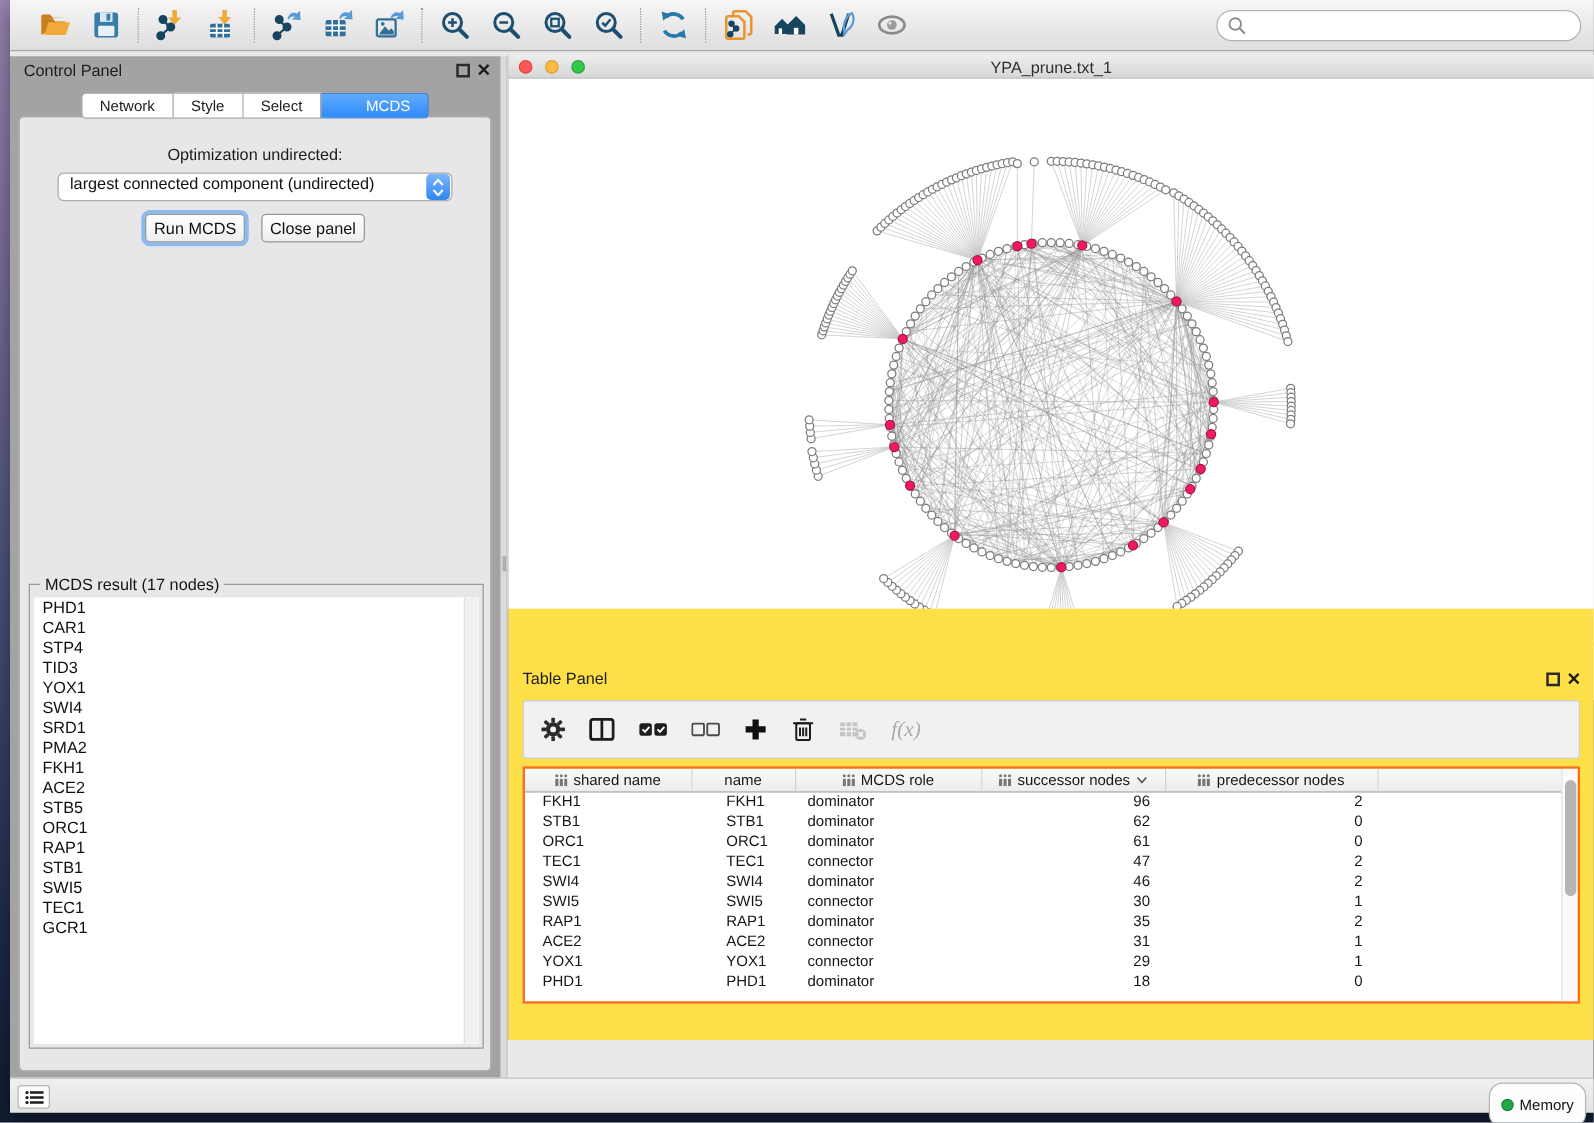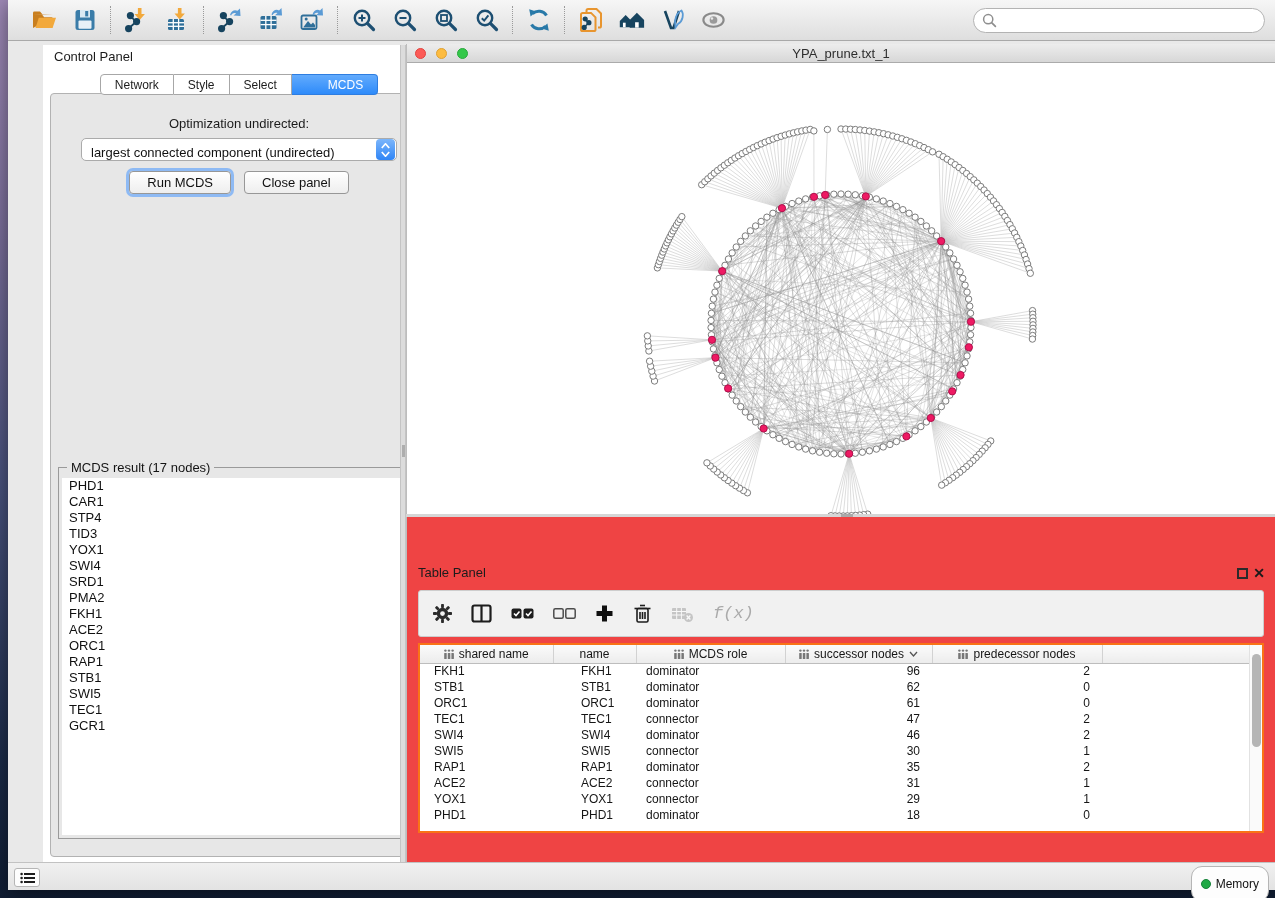--- a/index.html
+++ b/index.html
@@ -14,45 +14,45 @@
            background:linear-gradient(#f6f6f6,#dedede);border-bottom:1px solid #a9a9a9;padding:0 10px;}
   .tb-group{display:flex;align-items:center;gap:14px;padding:0 12px;}
   .tb-sep{width:1px;height:28px;border-left:1px dotted #9a9a9a;}
   .tb-btn{width:27px;height:27px;display:flex;align-items:center;justify-content:center;cursor:pointer;}
   .search-wrap{margin-left:auto;position:relative;}
   .search-input{width:292px;height:25px;border:1px solid #b3b3b3;border-radius:13px;background:#fff;
                 padding:0 10px 0 28px;font-size:13px;color:#333;outline:none;}
   .search-glass{position:absolute;left:9px;top:5px;}
 
   
-  .control-panel{position:absolute;left:0;top:45px;width:392px;height:817px;background:#ffffff;margin-left:35px;}
+  .control-panel{position:absolute;left:0;top:45px;width:392px;height:817px;background:#a3a3a3;}
   .cp-head{position:absolute;left:0;top:0;width:100%;height:24px;}
   .cp-title{position:absolute;left:11px;top:4px;font-size:13px;color:#1c1c1c;}
   .panel-float{position:absolute;width:11px;height:11px;border:2px solid #2b2b2b;top:6px;}
   .panel-close{position:absolute;top:3px;font-size:14px;font-weight:bold;color:#1a1a1a;line-height:16px;}
   .cp-head .panel-float{right:24px}.cp-head .panel-close{right:7px}
 
   .cp-tabs{position:absolute;top:29px;left:0;width:100%;display:flex;justify-content:center;z-index:3;}
   .cp-tab{height:21px;padding:2px 14px;font-size:12px;color:#1c1c1c;background:#fff;
           border:1px solid #a7a7a7;border-left:none;display:flex;align-items:center;cursor:pointer;}
   .cp-tab:first-child{border-left:1px solid #a7a7a7;border-radius:4px 0 0 4px;}
   .cp-tab:last-child{border-radius:0 4px 4px 0;}
   .cp-tab.active{background:linear-gradient(#62abfd,#2e8bfa);color:#fff;border-color:#2e7de0;padding-left:36px;}
 
   .cp-box{position:absolute;left:7px;top:48px;width:378px;height:764px;border:1px solid #b2b2b2;
           border-radius:4px;background:#e7e7e7;}
   .opt-label{position:absolute;top:22px;width:100%;text-align:center;font-size:13px;color:#1b1b1b;}
   .dropdown{position:absolute;left:30px;top:44px;width:316px;height:23px;background:#fff;border:1px solid #ababab;
-            border-radius:5px;display:flex;align-items:flex-end;cursor:pointer;}
+            border-radius:5px;display:flex;align-items:flex-start;cursor:pointer;}
   .dropdown-text{flex:1;font-size:13px;color:#111;padding-left:9px;white-space:nowrap;overflow:hidden;}
   .dropdown-step{width:19px;height:21px;border-radius:4px;background:linear-gradient(#7cb6fb,#2f85f6);
                  margin-right:1px;display:flex;flex-direction:column;align-items:center;justify-content:center;gap:2px;}
   .dropdown-step svg{display:block}
   .btn-row{position:absolute;top:77px;width:100%;display:flex;justify-content:center;gap:13px;}
-  .push-btn{height:23px;padding:0 17px;font-size:13px;color:#111;background:linear-gradient(#ffffff,#eeeeee);
+  .push-btn{height:23px;padding:0 6px;font-size:13px;color:#111;background:linear-gradient(#ffffff,#eeeeee);
             border:1px solid #979797;border-radius:4px;cursor:pointer;font-family:inherit;}
   .push-btn.focused{box-shadow:0 0 0 3px rgba(94,162,250,.65);}
 
   .result-group{position:absolute;left:7px;top:373px;width:364px;height:372px;border:1px solid #9a9a9a;background:#e7e7e7;}
   .result-legend{position:absolute;left:8px;top:-8px;background:#e7e7e7;padding:0 4px;font-size:13px;color:#141414;}
   .result-list{position:absolute;left:3px;right:3px;top:10px;bottom:3px;background:#fff;overflow:hidden;}
   .result-scroll{position:absolute;right:0;top:0;bottom:0;width:12px;background:#f1f1f1;border-left:1px solid #e0e0e0;}
   .result-item{font-size:13px;line-height:16px;padding-left:7px;color:#101010;}
 
   
@@ -66,29 +66,29 @@
   .net-titlebar{position:absolute;left:0;top:0;width:100%;height:19px;
                 background:linear-gradient(#ededed,#d7d7d7);border-bottom:1px solid #ababab;}
   .traffic{position:absolute;top:4px;width:11px;height:11px;border-radius:50%;}
   .t-red{left:8px;background:#fc5b57;border:1px solid #e2443f;}
   .t-yellow{left:29px;background:#fdbc40;border:1px solid #dfa133;}
   .t-green{left:50px;background:#34c84a;border:1px solid #2aa93d;}
   .net-title{position:absolute;width:100%;text-align:center;top:2px;font-size:13px;color:#2e2e2e;}
   .net-view{position:absolute;left:0;top:19px;width:869px;height:497px;background:#fff;overflow:hidden;}
 
   
-  .table-panel{position:absolute;left:398px;top:517px;width:869px;height:345px;background:#ef4444;border-left:1px solid #bdbdbd;}
+  .table-panel{position:absolute;left:398px;top:487px;width:869px;height:345px;background:#fde047;border-left:1px solid #bdbdbd;}
   .tp-title{position:absolute;left:11px;top:48px;font-size:13px;color:#1c1c1c;}
   .table-panel .panel-float{right:27px;top:51px;}
   .table-panel .panel-close{right:10px;top:48px;}
   .tp-toolbar{position:absolute;left:11px;top:73px;width:846px;height:47px;background:#f1f1f1;
               border:1px solid #cdcdcd;border-radius:3px;display:flex;align-items:center;gap:19px;padding-left:14px;}
   .tp-icon{display:flex;align-items:center;justify-content:center;cursor:pointer;}
   .tp-icon.disabled{cursor:default;}
-  .fx-label{font-family:Liberation Mono, monospace;font-style:italic;font-size:17px;color:#aaa;}
+  .fx-label{font-family:Liberation Serif, serif;font-style:italic;font-size:17px;color:#aaa;}
 
   .node-table{position:absolute;left:11px;top:126px;width:846px;height:190px;background:#fff;border:2px solid #f97316;overflow:hidden;}
   table.nt{border-collapse:collapse;table-layout:fixed;width:833px;font-size:12px;color:#161616;}
   table.nt th{height:18px;font-weight:normal;background:linear-gradient(#fbfbfb,#ececec);
               border-right:1px solid #d2d2d2;border-bottom:1px solid #bdbdbd;white-space:nowrap;overflow:hidden;}
   table.nt th .th-inner{display:flex;align-items:center;justify-content:center;gap:5px;}
   table.nt td{height:16px;white-space:nowrap;overflow:hidden;}
   table.nt td:nth-child(1){padding-left:14px;}
   table.nt td:nth-child(2){padding-left:28px;}
   table.nt td:nth-child(3){padding-left:10px;}
@@ -333,20 +333,21 @@
               <div class="result-item">PHD1</div>
               <div class="result-item">CAR1</div>
               <div class="result-item">STP4</div>
               <div class="result-item">TID3</div>
               <div class="result-item">YOX1</div>
               <div class="result-item">SWI4</div>
               <div class="result-item">SRD1</div>
               <div class="result-item">PMA2</div>
               <div class="result-item">FKH1</div>
               <div class="result-item">ACE2</div>
+              <div class="result-item">STB5</div>
               <div class="result-item">ORC1</div>
               <div class="result-item">RAP1</div>
               <div class="result-item">STB1</div>
               <div class="result-item">SWI5</div>
               <div class="result-item">TEC1</div>
               <div class="result-item">GCR1</div>
             </div>
           <div class="result-scroll"></div>
         </div>
       </div>

